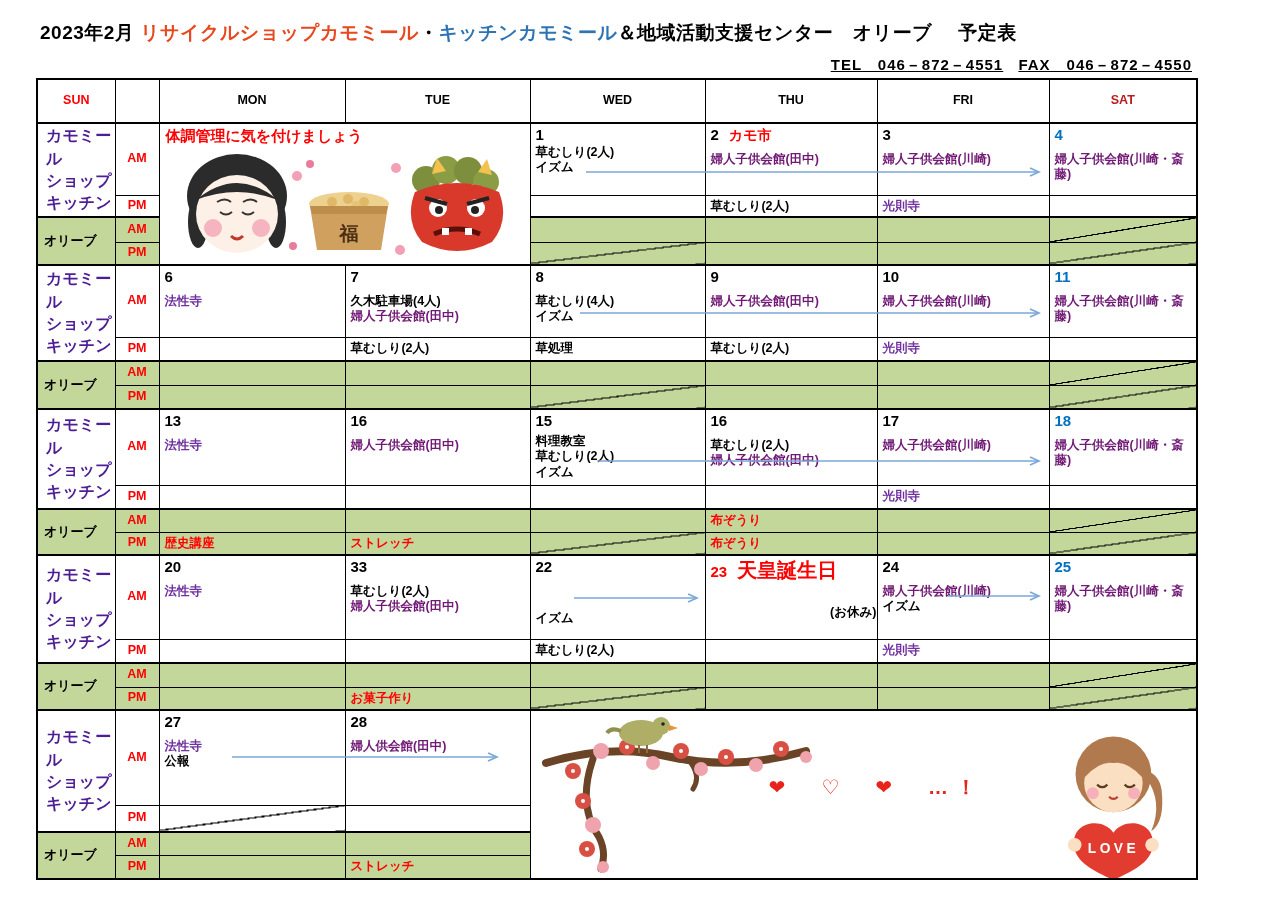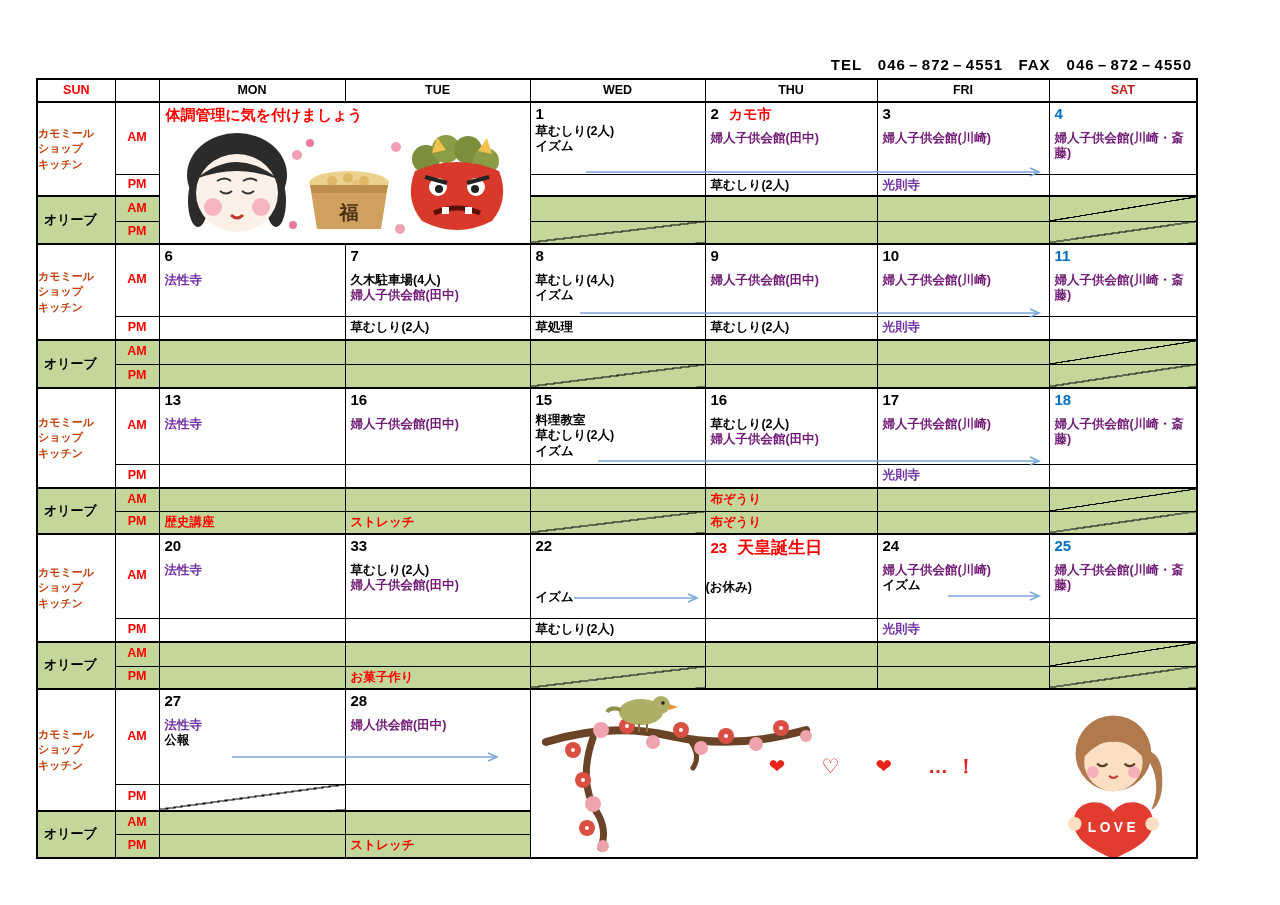--- a/index.html
+++ b/index.html
@@ -5,83 +5,88 @@
   html,body{margin:0;padding:0;background:#fff;}
   #page{position:relative;width:1280px;height:905px;background:#fff;overflow:hidden;
         font-family:"Liberation Sans","DejaVu Sans",sans-serif;font-weight:bold;color:#000;}
   
   #title{position:absolute;left:40px;top:20px;font-size:19px;letter-spacing:.5px;white-space:nowrap;}
   #title span{display:inline;}
   .t-shop{color:#e8481d;}
   .t-kitchen{color:#2e74b5;}
   .t-tail{margin-left:26px;}
   #contact{position:absolute;top:56px;right:88px;font-size:15px;letter-spacing:1px;}
-  #contact span{margin-left:10px;}
+  #contact span{margin-left:10px;text-decoration:underline;}
   
   table.cal{position:absolute;left:36px;top:78px;width:1160px;border-collapse:collapse;table-layout:fixed;
             border:2px solid #000;}
   td{border:1px solid #000;padding:0;vertical-align:top;overflow:hidden;font-size:12.5px;line-height:1.25;}
   tr.wkstart td{border-top:2px solid #000;margin-top:7px;}
   tr.olstart td{border-top:2px solid #000;}
   td.green{background-color:#c4d79b;}
   td.diag{background-image:linear-gradient(to bottom right,transparent 48.7%,#000 48.7%,#000 51.3%,transparent 51.3%);}
   td.hd{font-size:12.5px;text-align:center;vertical-align:middle;}
   .hsun{color:#ff0000;} .hsat{color:#b91c1c;}
-  td.lab-chamo{color:#c2410c;vertical-align:middle;padding-left:0;font-size:11px;line-height:1.4;}
+  td.lab-chamo{color:#4c1d95;vertical-align:middle;padding-left:8px;font-size:16px;line-height:1.4;}
   td.lab-olive{color:#000;vertical-align:middle;padding-left:6px;font-size:13px;}
   td.ampm{color:#ff0000;text-align:center;vertical-align:middle;font-size:12.5px;}
   .date{display:block;font-size:15px;padding:2px 0 0 5px;color:#000;}
   .date .ev{color:#ff0000;font-size:14px;margin-left:10px;}
   .date.dblue{color:#0070c0;}
   .date.dred{color:#ff0000;}
   .line{display:block;padding-left:5px;}
   .gap{margin-top:7px;}
   .tgap{margin-top:3px;}
   .push{margin-top:34px;}
-  .center{text-align:left;padding-left:0;margin-top:22px;}
+  .center{text-align:right;padding-left:0;margin-top:22px;}
   .t-blue{color:#701a75;} .t-purple{color:#7030a0;} .t-red{color:#ff0000;} .t-black{color:#000;}
   td.pmcell .line{padding-top:3px;}
   
   td.rel{position:relative;}
   .notice{position:absolute;left:6px;top:3px;font-size:15px;color:#ff0000;white-space:nowrap;}
   .setsubun{position:absolute;left:12px;top:26px;}
   .bottomart{position:relative;width:100%;height:100%;}
   .branch{position:absolute;left:10px;top:4px;}
   .hearts{position:absolute;left:238px;top:64px;font-size:20px;color:#e8231c;letter-spacing:8px;white-space:nowrap;}
   .girl{position:absolute;right:16px;top:22px;}
   
   #arrows{position:absolute;left:0;top:0;width:1280px;height:905px;pointer-events:none;}
   
   #footer{position:absolute;top:864px;right:110px;font-size:13px;}
 </style>
 </head>
 <body>
 
 <div id="page">
 
+  <div id="title">
+    <span>2023年2月</span>
+    <span> </span>
+    <span class="t-shop">リサイクルショップカモミール</span><span>・</span><span class="t-kitchen">キッチンカモミール</span><span>＆地域活動支援センター　オリーブ</span><span class="t-tail">予定表</span>
+  </div>
 
   <div id="contact">
     <span>TEL　046－872－4551</span>
     <span>FAX　046－872－4550</span>
   </div>
 
   <table class="cal">
     <colgroup>
       <col style="width:78px">
         <col style="width:44px">
         <col style="width:186px">
         <col style="width:185px">
       <col style="width:175px">
         <col style="width:172px">
         <col style="width:172px">
         <col style="width:148px">
     </colgroup>
 
     <tbody>
-        <tr style="height:23px">
+        <tr style="height:44px">
       <td class="hd hsun">SUN</td>
       <td class="hd"></td>
       <td class="hd">MON</td>
       <td class="hd">TUE</td>
       <td class="hd">WED</td>
       <td class="hd">THU</td>
       <td class="hd">FRI</td>
       <td class="hd hsat">SAT</td>
     </tr>
 
@@ -342,21 +347,21 @@
       <td>
         <span class="date">33</span>
         <span class="line gap t-black">草むしり(2人)</span>
         <span class="line t-blue">婦人子供会館(田中)</span>
       </td>
       <td>
         <span class="date">22</span>
         <span class="line push t-black">イズム</span>
       </td>
       <td>
-        <span class="date dred"><span>23</span><span class="ev" style="font-size:17px">天皇誕生日</span></span>
+        <span class="date dred"><span>23</span><span class="ev" style="font-size:20px">天皇誕生日</span></span>
         <span class="line center t-black">(お休み)</span>
       </td>
       <td>
         <span class="date">24</span>
         <span class="line gap t-blue">婦人子供会館(川崎)</span>
         <span class="line t-black">イズム</span>
       </td>
       <td>
         <span class="date dblue">25</span>
         <span class="line gap t-blue">婦人子供会館(川崎・斎藤)</span>

